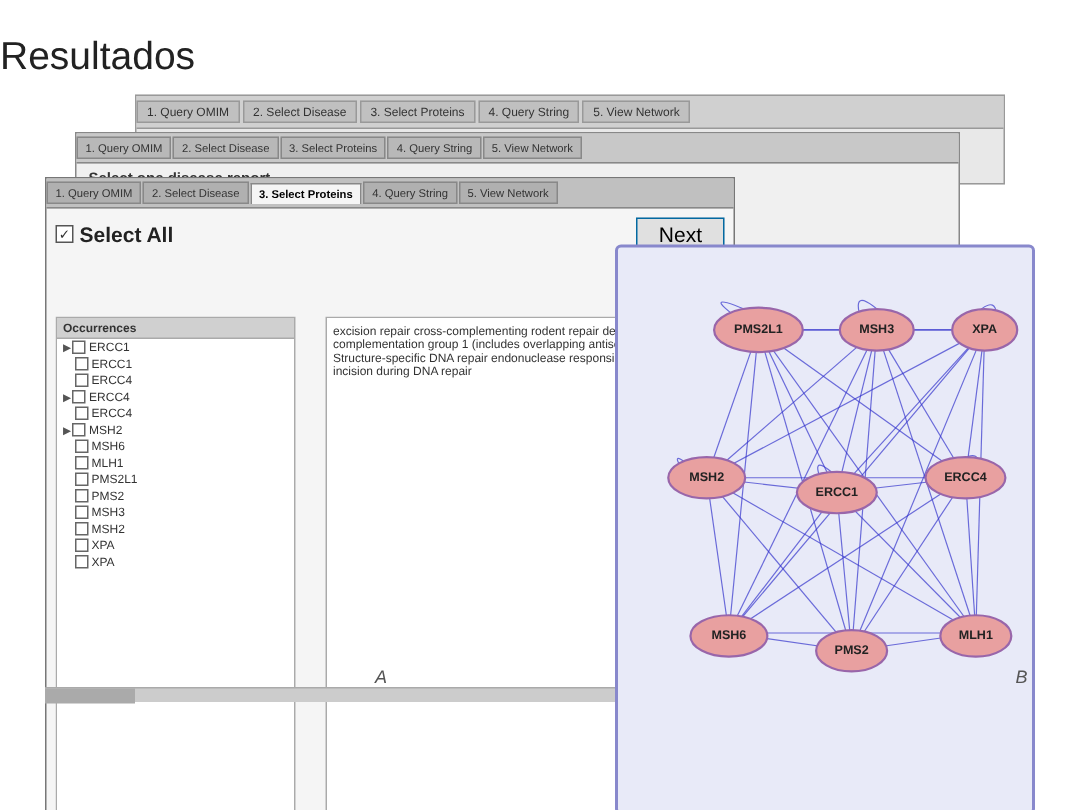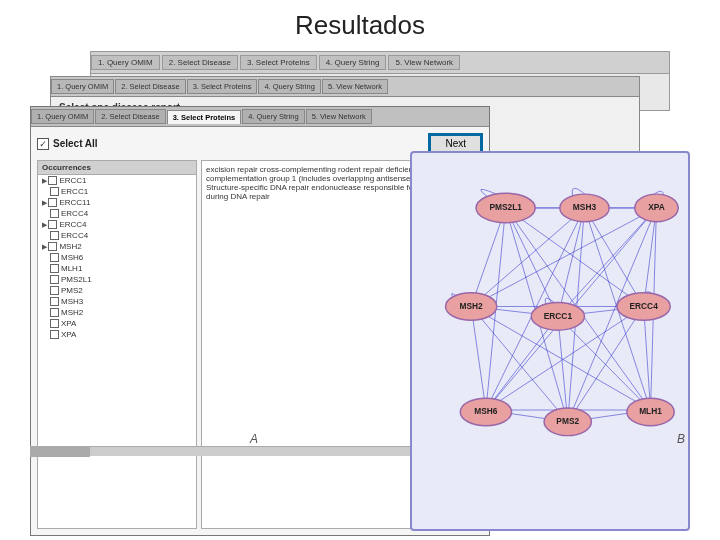--- a/index.html
+++ b/index.html
@@ -7,22 +7,22 @@
       width: 720px;
       height: 540px;
       background: #fff;
       font-family: Arial, sans-serif;
       overflow: hidden;
       position: relative;
     }
 
     
     #title-area {
-      text-align: center;
-      padding: 10px 0 10px 0;
+      text-align: left;
+      padding: 22px 0 10px 0;
       font-size: 26px;
       font-weight: normal;
       color: #222;
     }
 
     
     #main-content {
       position: relative;
       margin: 0 30px;
       height: 460px;
@@ -150,39 +150,40 @@
       background: #fff;
       margin-right: 4px;
       display: flex;
       align-items: center;
       justify-content: center;
       font-size: 9px;
       color: #333;
     }
 
     .select-all-label {
-      font-size: 10px;
+      font-size: 14px;
       font-weight: bold;
       color: #222;
     }
 
     .next-button {
       margin-left: auto;
       background: #e0e0e0;
-      border: 3px solid #0369a1;
+      border: 1px solid #0369a1;
       padding: 2px 14px;
-      font-size: 10px;
+      font-size: 14px;
       cursor: pointer;
     }
 
     .panels-row {
       display: flex;
       flex: 1;
-      gap: 4px;
+      gap: 20px;
       overflow: hidden;
+      margin-top: 38px;
     }
 
     
     .tree-panel {
       width: 160px;
       background: #fff;
       border: 1px solid #aaa;
       overflow-y: auto;
       font-size: 8.5px;
       color: #333;
@@ -354,26 +355,20 @@
             <span class="arrow">▶</span>
             <div class="checkbox"></div>
             <span class="item-label">ERCC1</span>
           </div>
           <div class="tree-item">
             <span class="indent" style="width:12px"></span>
             <div class="checkbox"></div>
             <span class="item-label">ERCC1</span>
           </div>
           <div class="tree-item">
-            <span class="indent" style="width:4px"></span>
-            <span class="arrow">▶</span>
-            <div class="checkbox"></div>
-            <span class="item-label">ERCC11</span>
-          </div>
-          <div class="tree-item">
             <span class="indent" style="width:12px"></span>
             <div class="checkbox"></div>
             <span class="item-label">ERCC4</span>
           </div>
           <div class="tree-item">
             <span class="indent" style="width:4px"></span>
             <span class="arrow">▶</span>
             <div class="checkbox"></div>
             <span class="item-label">ERCC4</span>
           </div>

